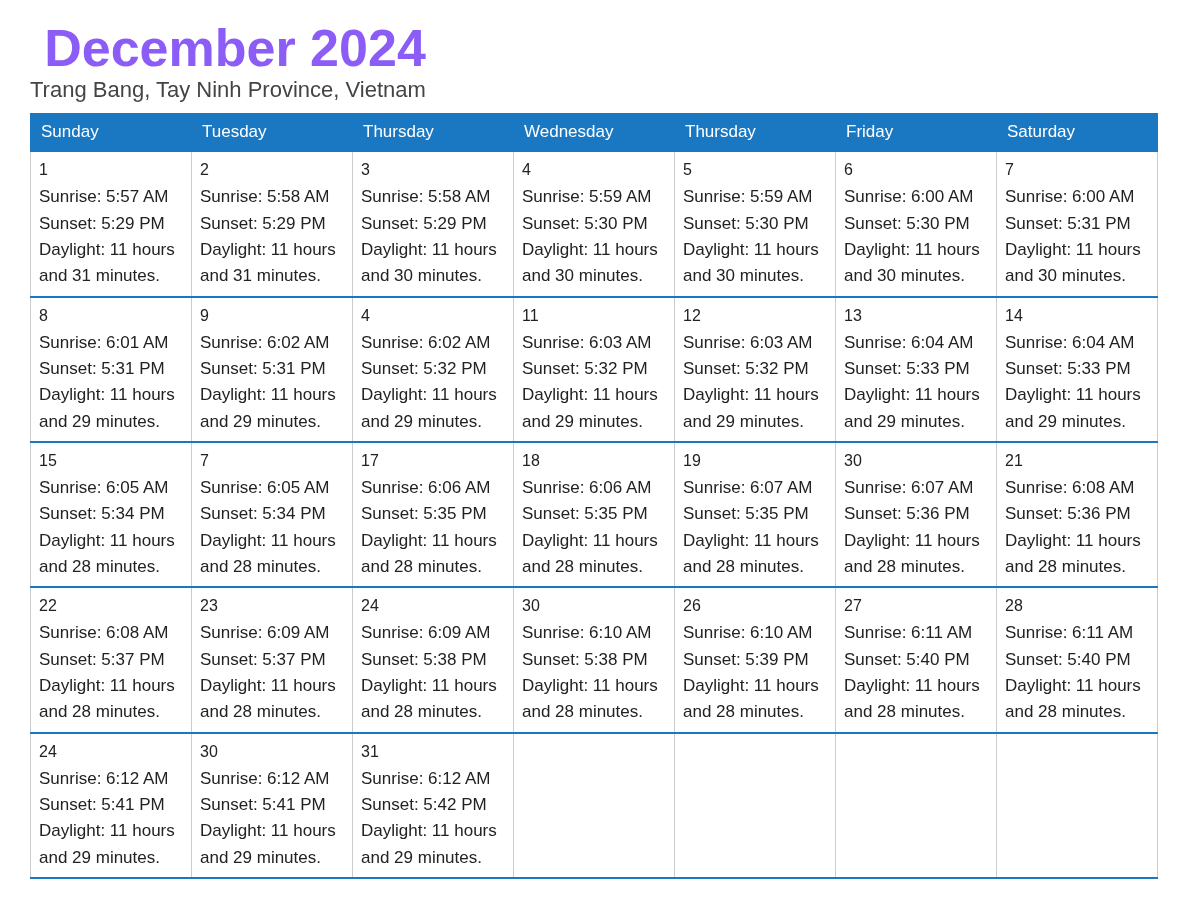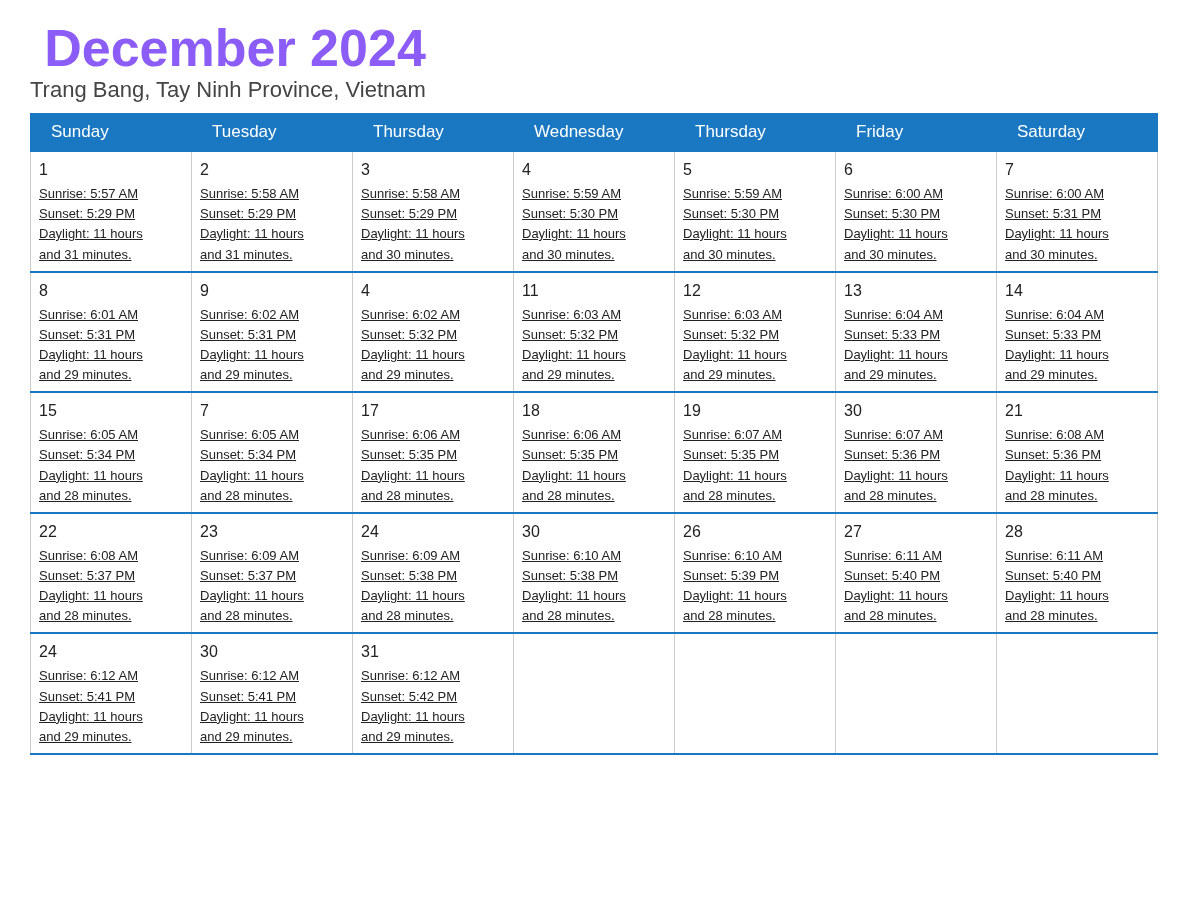--- a/index.html
+++ b/index.html
@@ -37,21 +37,21 @@
     .calendar {
       width: 100%;
       border-collapse: collapse;
       margin-top: 10px;
     }
     .calendar th {
       background: #1a78c2;
       color: #fff;
       font-size: 17px;
       font-weight: normal;
-      padding: 8px 20px;
+      padding: 8px 10px;
       text-align: left;
       border: 1px solid #1a78c2;
     }
     .calendar td {
       vertical-align: top;
       border: 1px solid #ccc;
       padding: 6px 8px;
       width: 14.28%;
       min-height: 100px;
       font-size: 13px;
@@ -60,23 +60,22 @@
     }
     .calendar tr {
       border-bottom: 2px solid #1a78c2;
     }
     .day-number {
       font-size: 16px;
       font-weight: normal;
       margin-bottom: 2px;
     }
     .day-info {
-      font-size: 13px;
+      font-size: 17px;
       line-height: 1.55;
-      text-decoration: underline;
     }
     .empty-cell {
       background: #fff;
     }
     .logo-wrapper {
       display: flex;
       align-items: center;
       gap: 0px;
     }
     .logo-text-part {

